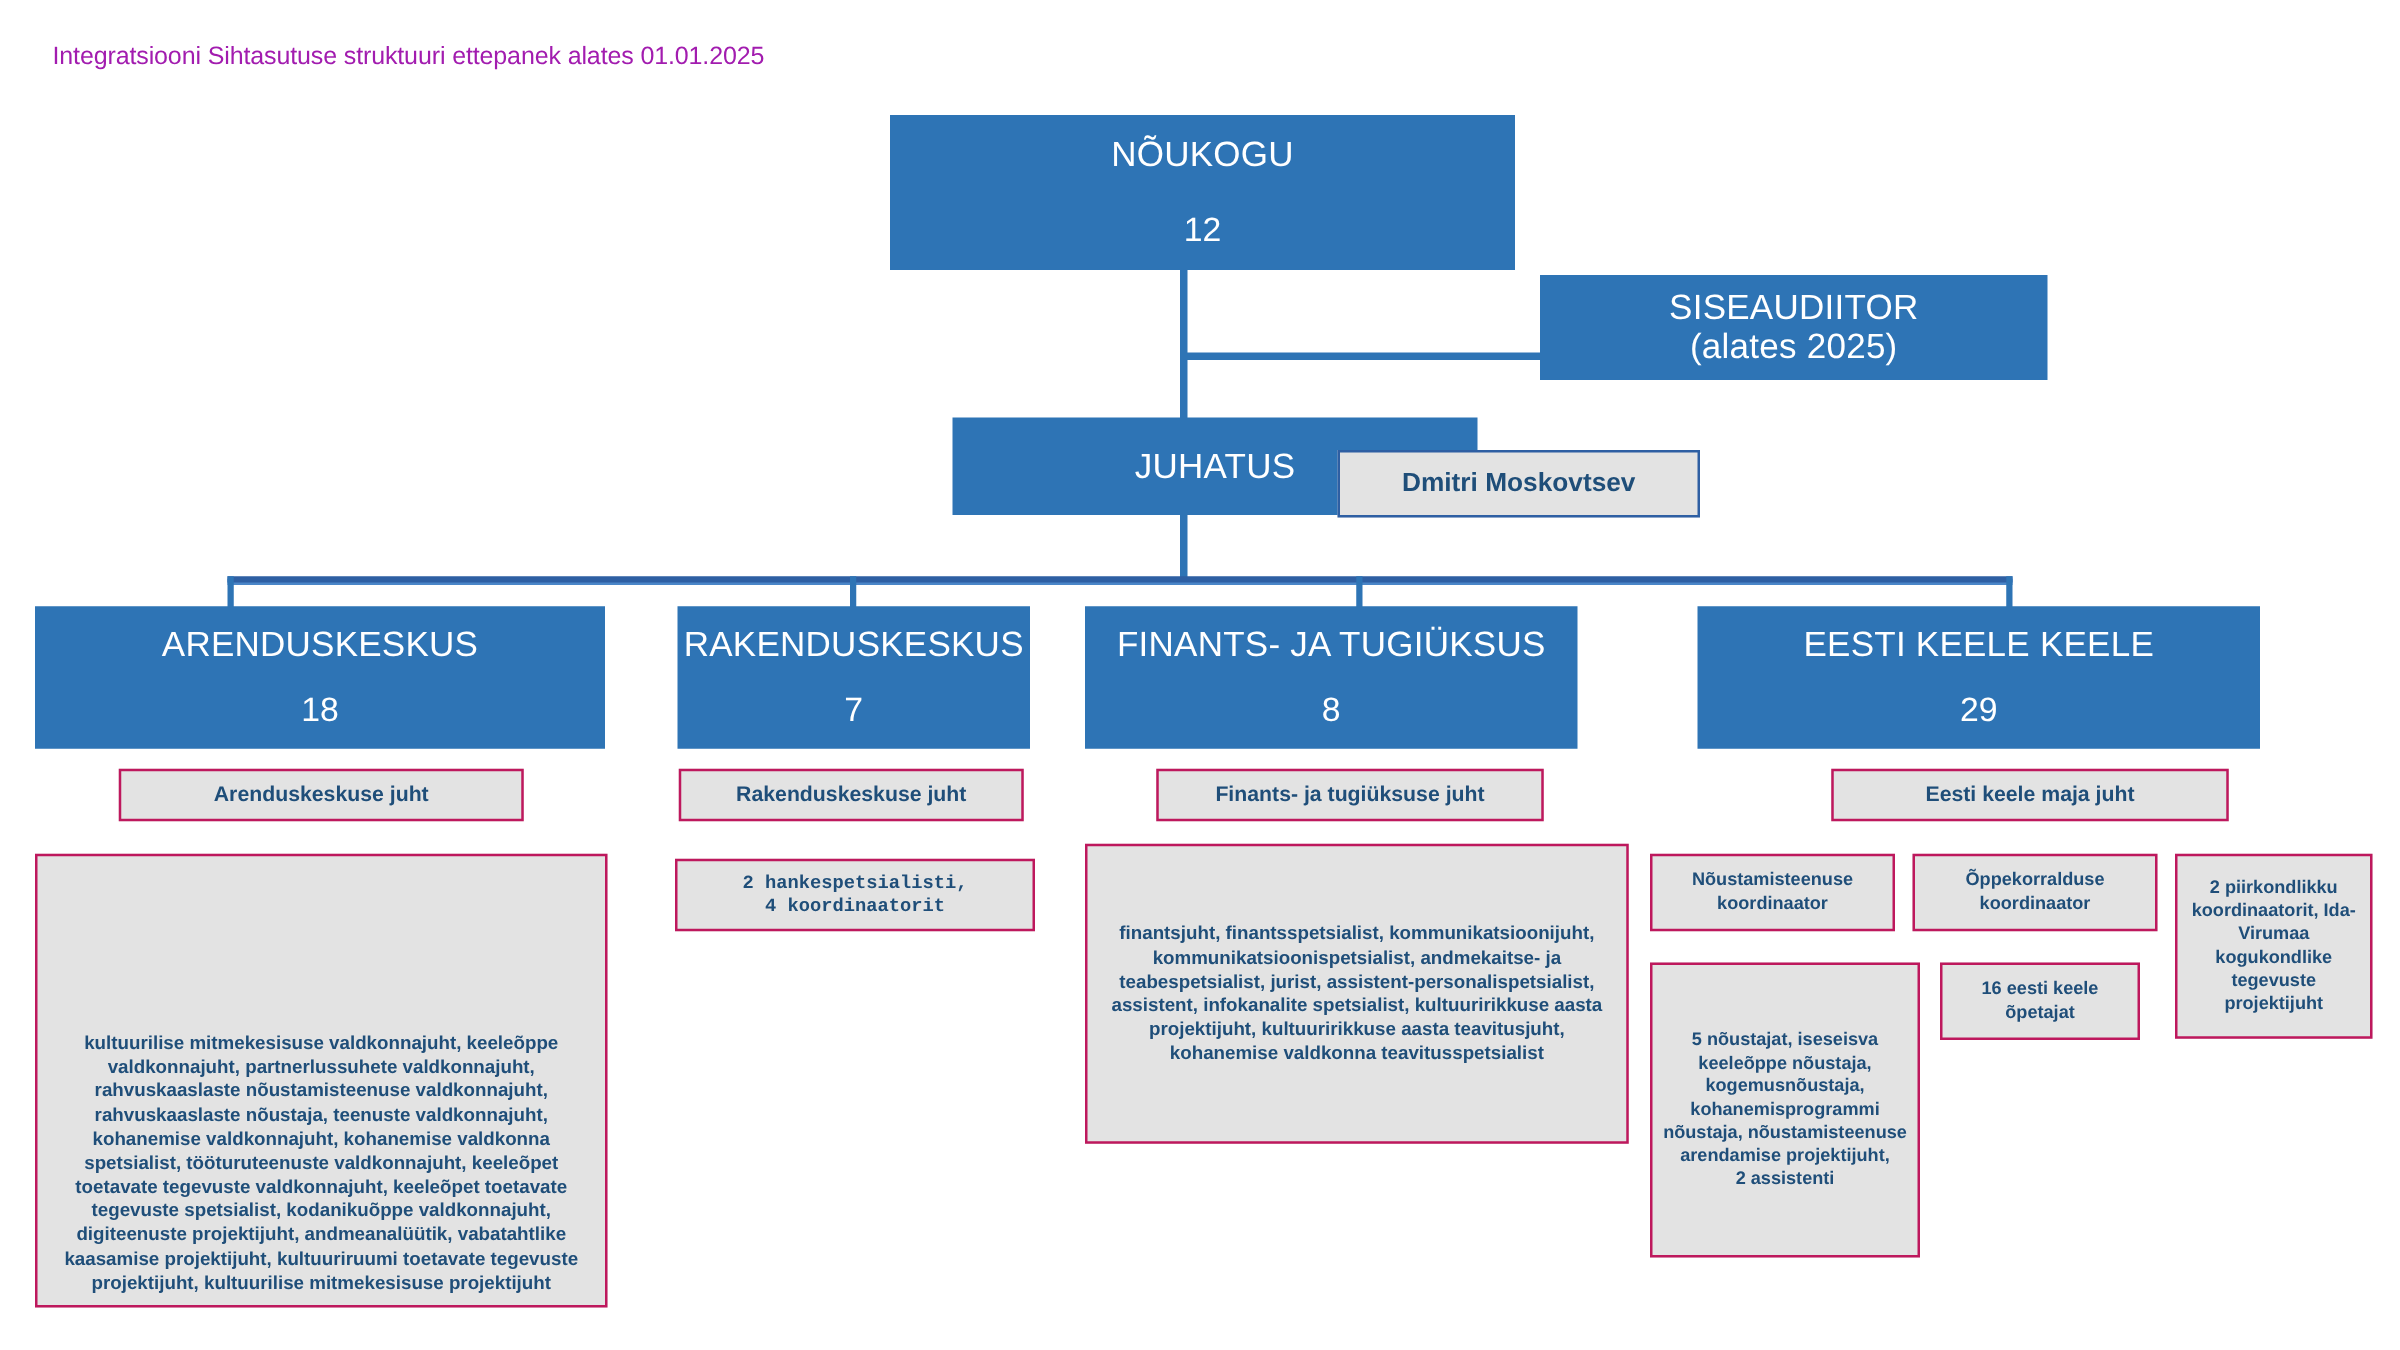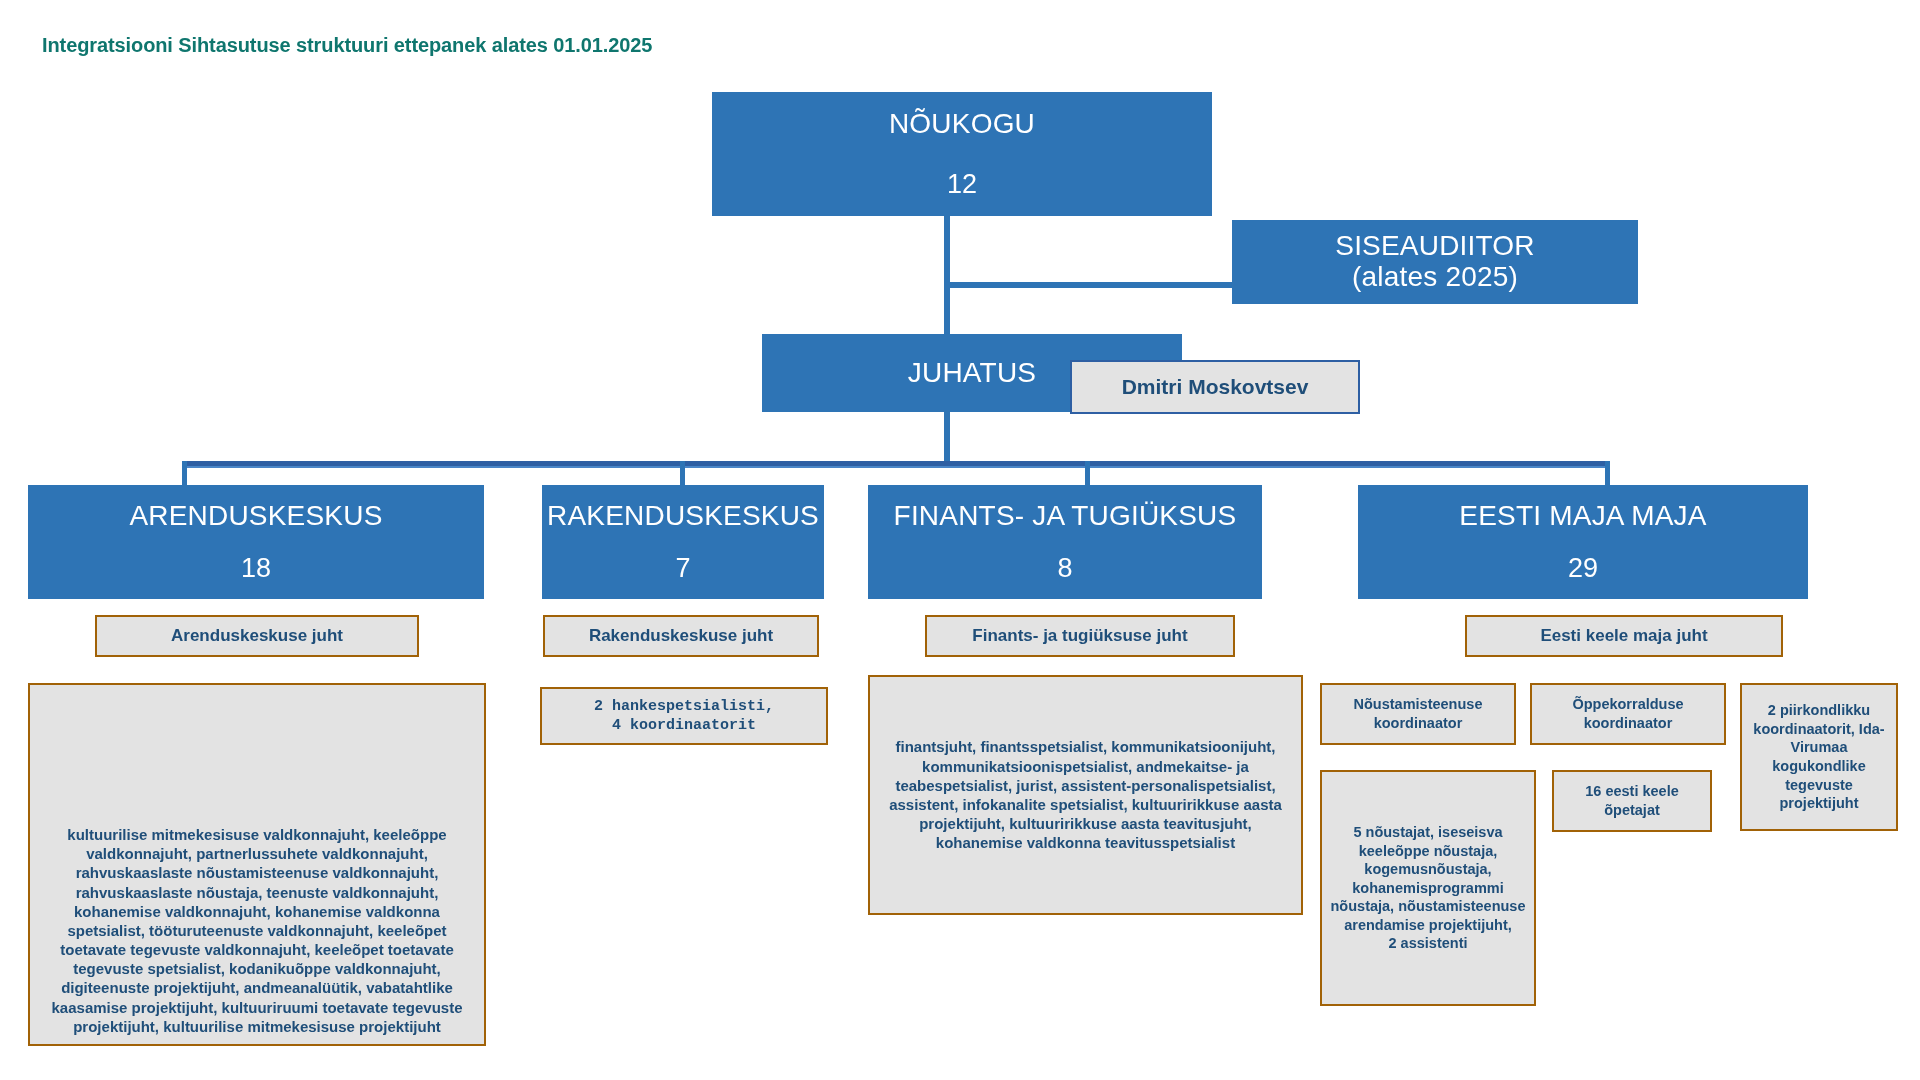--- a/index.html
+++ b/index.html
@@ -18,22 +18,22 @@
     width: 1920px;
     height: 1080px;
   }
   .abs { position: absolute; }
 
   
   .title {
     left: 42px;
     top: 34px;
     font-size: 20px;
-    font-weight: bold;
-    color: #0f766e;
+    font-weight: normal;
+    color: #a21caf;
     letter-spacing: -0.1px;
     white-space: nowrap;
   }
 
   
   .unit {
     background: #2E74B5;
     color: #ffffff;
     display: flex;
     flex-direction: column;
@@ -51,21 +51,21 @@
   .unit .unit-count {
     font-size: 27px;
     font-weight: normal;
     line-height: 1.1;
   }
   .unit.two-line .unit-name { font-size: 28px; }
 
   
   .role {
     background: #E3E3E3;
-    border: 2px solid #a16207;
+    border: 2px solid #be185d;
     color: #1F4E79;
     font-weight: bold;
     display: flex;
     align-items: center;
     justify-content: center;
     text-align: center;
     box-sizing: border-box;
     line-height: 1.28;
   }
   .role.head { font-size: 17px; }
@@ -159,21 +159,21 @@
     <div class="unit-count" style="margin-top:22px;">8</div>
   </div>
   <div class="abs role head" style="left:925px; top:615px; width:310px; height:42px;">
     <span>Finants- ja tugiüksuse juht</span>
   </div>
   <div class="abs role detail" style="left:868px; top:675px; width:435px; height:240px;">
     <span>finantsjuht, finantsspetsialist, kommunikatsioonijuht, kommunikatsioonispetsialist, andmekaitse- ja teabespetsialist, jurist, assistent-personalispetsialist, assistent, infokanalite spetsialist, kultuuririkkuse aasta projektijuht, kultuuririkkuse aasta teavitusjuht, kohanemise valdkonna teavitusspetsialist</span>
   </div>
 
   <div class="abs unit" style="left:1358px; top:485px; width:450px; height:114px;">
-    <div class="unit-name">EESTI MAJA MAJA</div>
+    <div class="unit-name">EESTI KEELE KEELE</div>
     <div class="unit-count" style="margin-top:22px;">29</div>
   </div>
   <div class="abs role head" style="left:1465px; top:615px; width:318px; height:42px;">
     <span>Eesti keele maja juht</span>
   </div>
 
   <div class="abs role small" style="left:1320px; top:683px; width:196px; height:62px;">
     <span>Nõustamisteenuse koordinaator</span>
   </div>
   <div class="abs role small" style="left:1530px; top:683px; width:196px; height:62px;">

